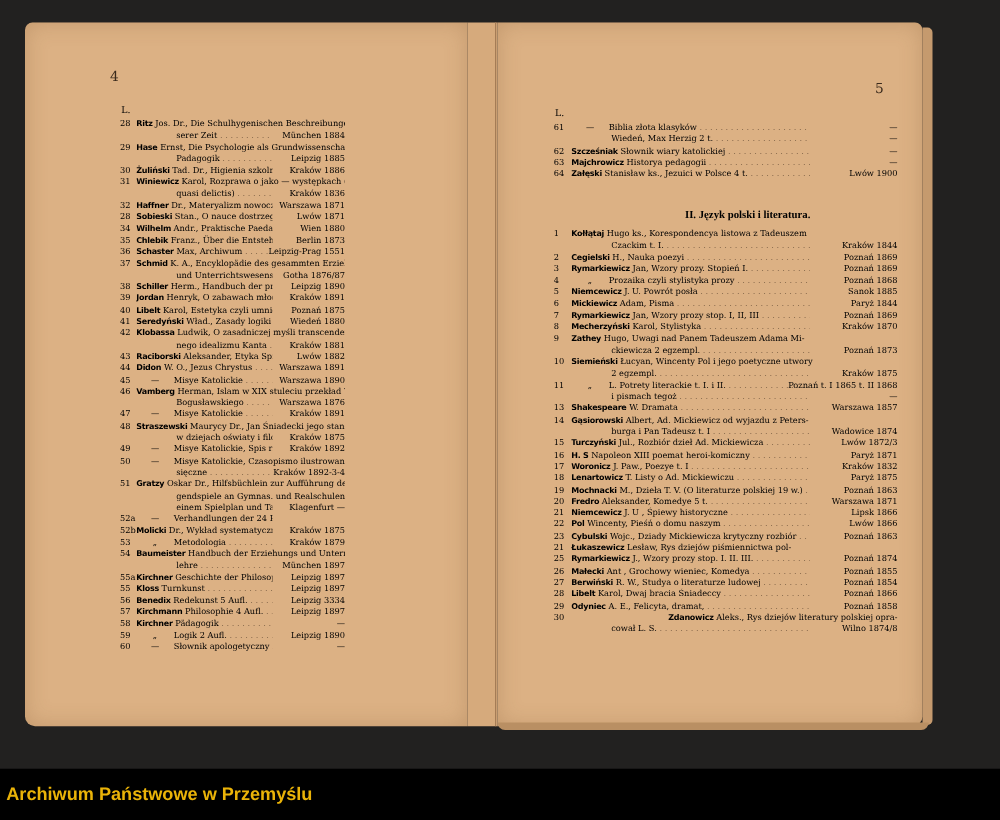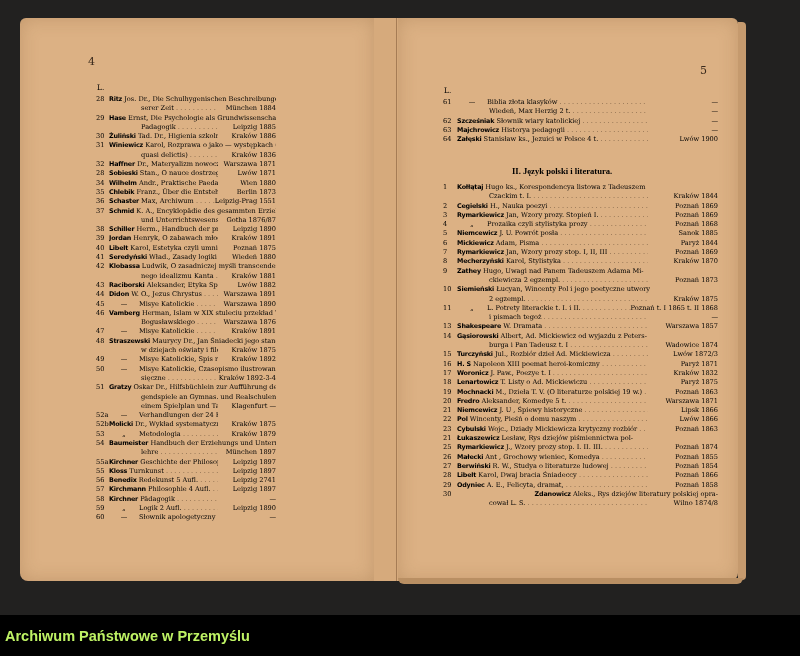--- a/index.html
+++ b/index.html
@@ -12,25 +12,25 @@
     position:absolute; top:18px; height:563px; background:#dcb184; color:#3a2a1c;
     box-shadow: inset 0 0 18px rgba(120,80,40,0.25);
   }
   .page.left { left:20px; width:354px; border-radius:6px 0 0 8px; }
   .page.right { left:398px; width:340px; border-radius:0 6px 8px 0; }
   .spine { position:absolute; left:374px; top:18px; width:24px; height:563px; background:#d6aa7c; }
   .spine-line { position:absolute; left:396px; top:18px; width:1px; height:563px; background:#a57c55; }
   .edge { position:absolute; left:738px; top:22px; width:8px; height:558px; background:#c59a6e; border-radius:0 4px 4px 0; }
   .bottom-edge { position:absolute; left:398px; top:578px; width:345px; height:6px; background:#b98f63; border-radius:0 0 6px 6px; }
   .caption-bar { position:absolute; left:0; top:615px; width:800px; height:41px; background:#000; }
-  .caption { position:absolute; left:5px; top:628px; color:#bef264; font-family:"Liberation Sans", sans-serif; font-weight:bold; font-size:14.5px; }
+  .caption { position:absolute; left:5px; top:628px; color:#eab308; font-family:"Liberation Sans", sans-serif; font-weight:bold; font-size:14.5px; }
 
   .pno { position:absolute; font-size:11px; color:#3a2a1c; }
   .colhdr { position:absolute; font-size:7.5px; }
-  .section-title { position:absolute; font-weight:bold; font-size:8.6px; font-family:"Liberation Serif", serif; }
+  .section-title { position:absolute; font-weight:bold; font-size:8.6px; font-family:"Liberation Serif", serif;margin-left:36px; }
 
   .entries { position:absolute; font-size:6.6px; line-height:9.3px; }
   .row { position:relative; height:9.3px; white-space:nowrap; }
   .num { position:absolute; left:0; width:20px; }
   .text { position:absolute; overflow:hidden; }
   .auth { font-family:"DejaVu Sans", sans-serif; font-weight:bold; font-size:6.4px; letter-spacing:-0.2px; }
   .dots { color:#7a5f44; }
   .place { position:absolute; right:0; text-align:right; }
 </style>
 </head>
@@ -225,21 +225,21 @@
       <span class="place">Leipzig 1897</span>
     </div>
     <div class="row">
       <span class="num">55</span>
       <span class="text" style="left: 13px; right: 58px;"><span class="auth">Kloss</span> <span>Turnkunst</span><span class="dots"> . . . . . . . . . . . . . . . . . . . . . . . . . . . . . .</span></span>
       <span class="place">Leipzig 1897</span>
     </div>
     <div class="row">
       <span class="num">56</span>
       <span class="text" style="left: 13px; right: 58px;"><span class="auth">Benedix</span> <span>Redekunst 5 Aufl.</span><span class="dots"> . . . . . . . . . . . . . . . . . . . . . . . . . . . . . .</span></span>
-      <span class="place">Leipzig 2741</span>
+      <span class="place">Leipzig 3334</span>
     </div>
     <div class="row">
       <span class="num">57</span>
       <span class="text" style="left: 13px; right: 58px;"><span class="auth">Kirchmann</span> <span>Philosophie 4 Aufl.</span><span class="dots"> . . . . . . . . . . . . . . . . . . . . . . . . . . . . . .</span></span>
       <span class="place">Leipzig 1897</span>
     </div>
     <div class="row">
       <span class="num">58</span>
       <span class="text" style="left: 13px; right: 58px;"><span class="auth">Kirchner</span> <span>Pädagogik</span><span class="dots"> . . . . . . . . . . . . . . . . . . . . . . . . . . . . . .</span></span>
       <span class="place">—</span>

